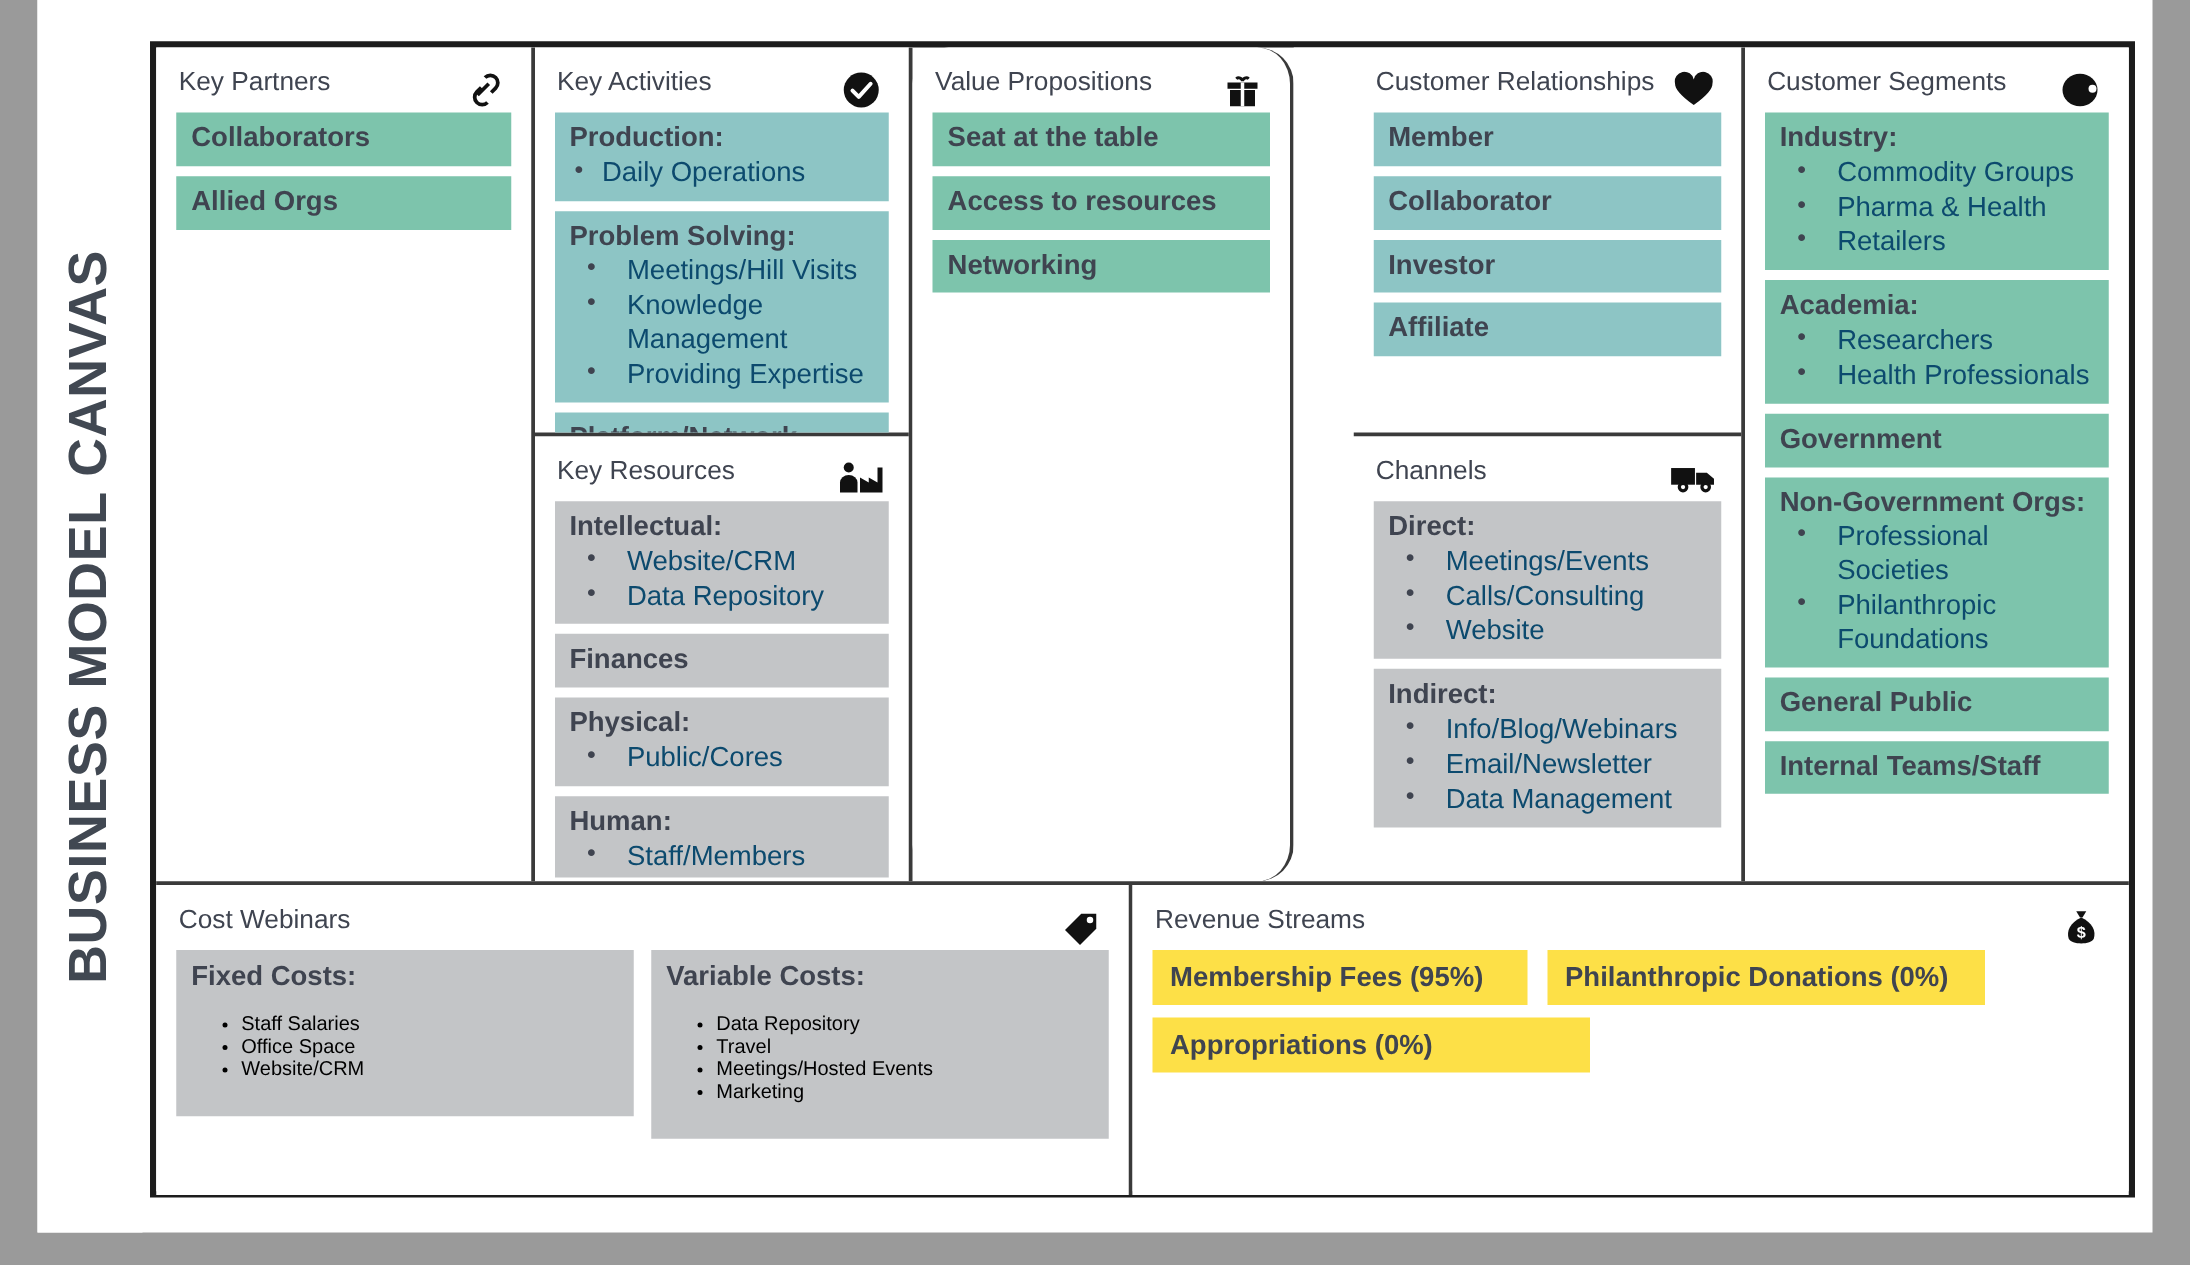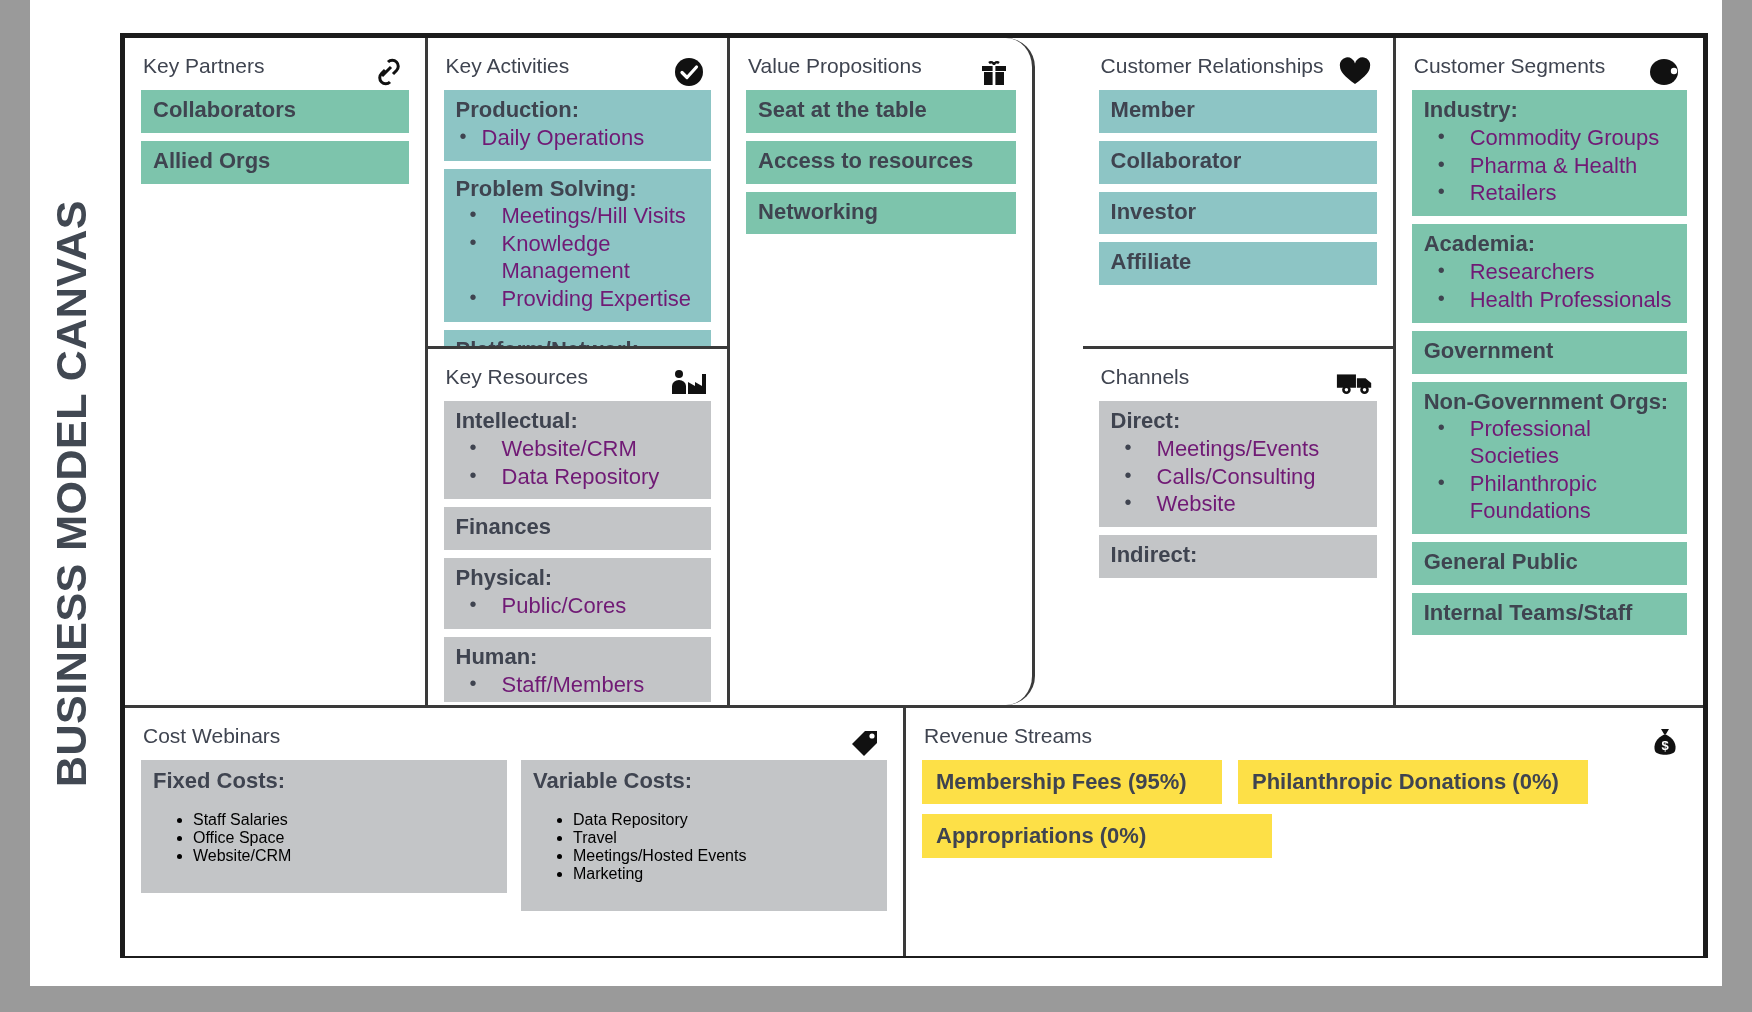--- a/index.html
+++ b/index.html
@@ -124,21 +124,21 @@
     color: #3f4450;
     line-height: 1.22;
   }
   .blk ul {
     margin: 0;
     padding: 0;
     list-style: none;
   }
   .blk li {
     font-size: 22px;
-    color: #701a75;
+    color: #0c4a6e;
     line-height: 1.22;
     position: relative;
     padding-left: 46px;
     margin-top: 1px;
   }
   .blk li::before {
     content: "\2022";
     position: absolute;
     left: 14px;
     top: -1px;
@@ -374,20 +374,25 @@
             <div class="blk gray">
               <div class="blk-title">Direct:</div>
               <ul>
                 <li>Meetings/Events</li>
                 <li>Calls/Consulting</li>
                 <li>Website</li>
               </ul>
             </div>
             <div class="blk gray">
               <div class="blk-title">Indirect:</div>
+              <ul>
+                <li>Info/Blog/Webinars</li>
+                <li>Email/Newsletter</li>
+                <li>Data Management</li>
+              </ul>
             </div>
           </div>
         </div>
       </div>
 
       <div class="col col-cs">
         <div class="cell" style="height:100%;">
           <div class="cell-head">
             <div class="cell-title">Customer Segments</div>
             <div class="cell-icon">

